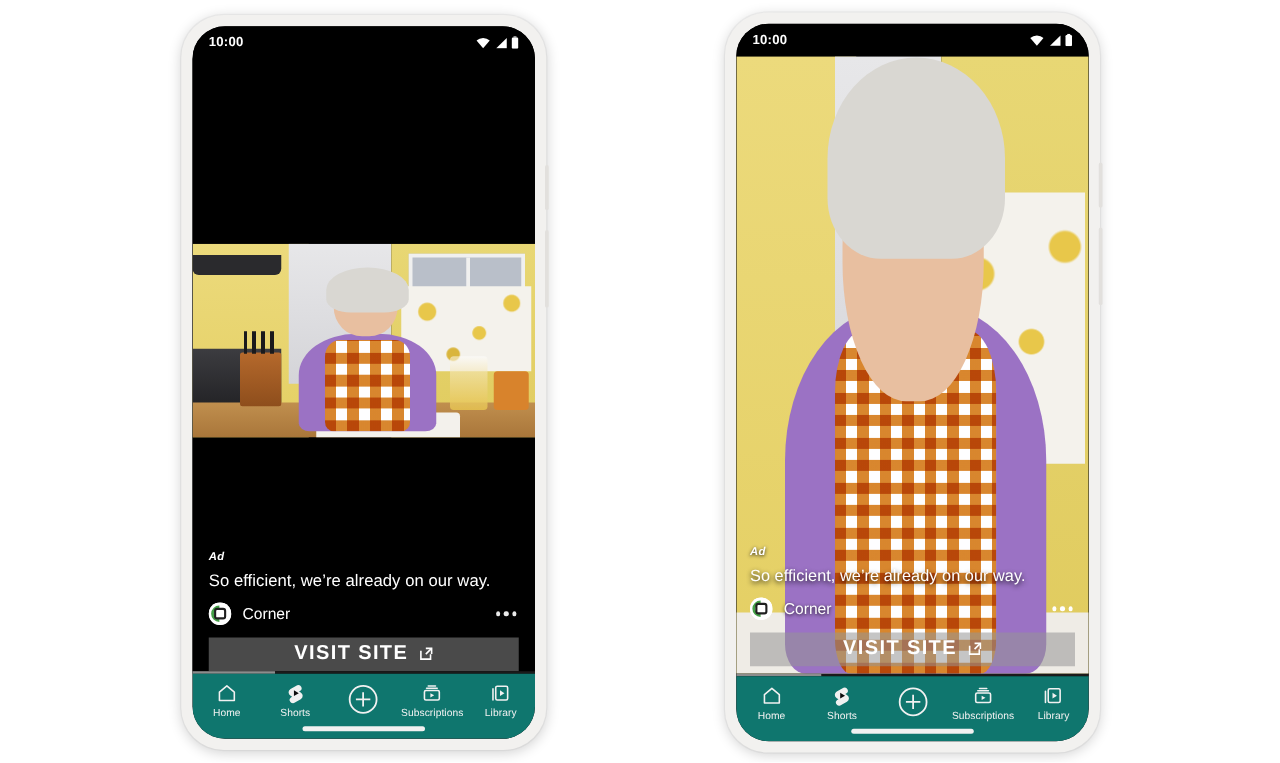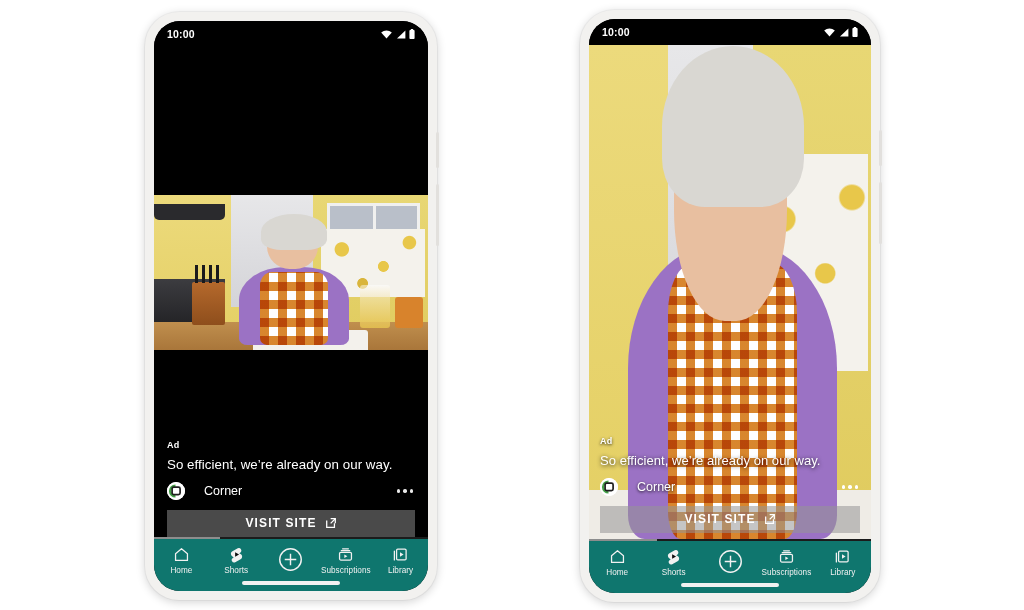--- a/index.html
+++ b/index.html
@@ -35,32 +35,32 @@
   
   .l-body { position: relative; flex: 1 1 auto; background: #000; display: flex;
             flex-direction: column; }
   .l-top-pad { flex: 0 0 148px; background: #000; }
   .video-thumb { position: relative; flex: 0 0 155px; overflow: hidden; background: #000; }
   .l-gap { flex: 1 1 auto; background: #000; }
 
   
   .ad-block { position: relative; padding: 0 13px; background: #000; }
   .ad-label { color: #fff; font-size: 9px; font-weight: 700; letter-spacing: .3px;
-              margin-bottom: 7px; }
+              margin-bottom: 7px; font-style: italic; }
   .ad-headline { color: #fff; font-size: 13.3px; letter-spacing: .05px;
                  margin-bottom: 10px; }
   .ad-row { display: flex; align-items: center; justify-content: space-between;
             margin-bottom: 10px; }
-  .ad-adv { display: flex; align-items: center; gap: 19px; }
+  .ad-adv { display: flex; align-items: center; gap: 9px; }
   .ad-adv-name { color: #fff; font-size: 12.5px; }
   .kebab { display: flex; gap: 3px; padding: 4px 2px; }
   .kebab i { width: 3.4px; height: 3.4px; border-radius: 50%; background: #e9e9e9; display: block; }
   .cta { display: flex; align-items: center; justify-content: center; gap: 8px;
          height: 27px; background: #4a4a4a; color: #fff;
-         font-size: 12px; font-weight: 700; letter-spacing: 1.1px; }
+         font-size: 16px; font-weight: 700; letter-spacing: 1.1px; }
 
   
   .progress { position: relative; height: 2.5px; background: #1b1b1b; }
   .progress > i { display: block; height: 100%; background: #8d8d8d; }
   .navbar { position: relative; z-index: 5; background: #0f766e; padding-top: 7px;
             padding-bottom: 3px; }
   .nav-items { display: flex; align-items: flex-end; justify-content: space-around; }
   .nav-item { display: flex; flex-direction: column; align-items: center; gap: 3px;
               flex: 1 1 0; }
   .nav-label { color: #f1f1f1; font-size: 8.2px; letter-spacing: .05px; }

